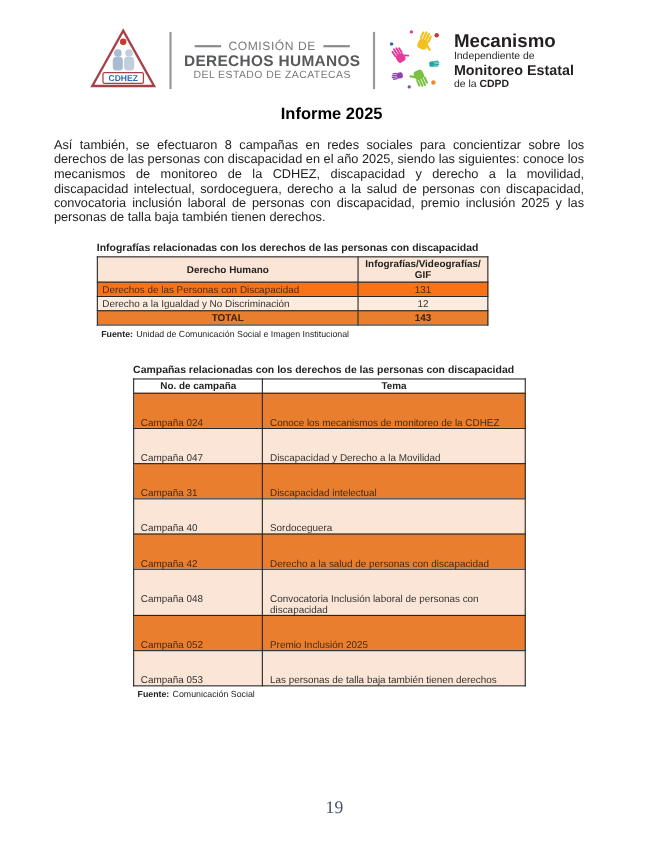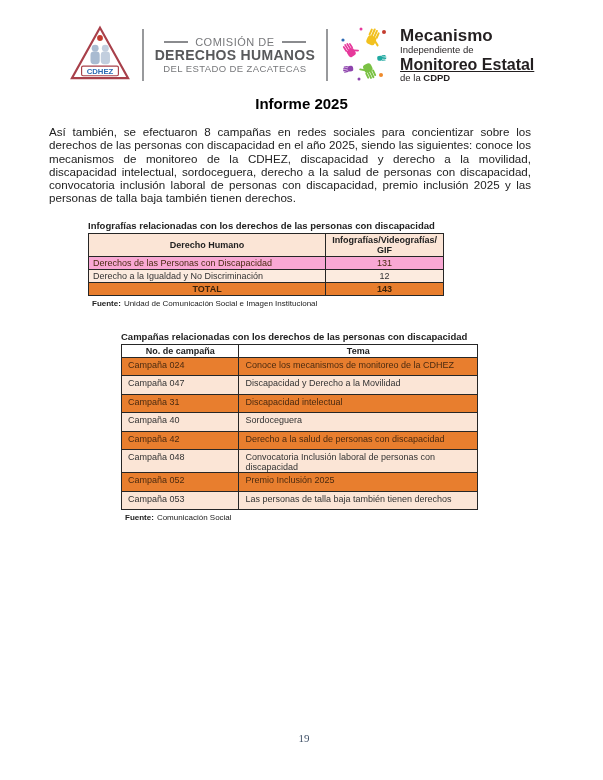--- a/index.html
+++ b/index.html
@@ -26,21 +26,21 @@
     display:flex; align-items:center; justify-content:center; gap:7px;
   }
   .cdhez-line1::before, .cdhez-line1::after {
     content:""; display:inline-block; width:24px; height:2px; background:#8a8b8e;
   }
   .cdhez-line2 { font-size:14px; font-weight:bold; color:#58595b; letter-spacing:.3px; }
   .cdhez-line3 { font-size:9.5px; letter-spacing:.4px; color:#77787b; }
   .mim-text { text-align:left; color:#231f20; line-height:1.12; }
   .mim-line1 { font-size:17px; font-weight:bold; }
   .mim-line2 { font-size:9.5px; }
-  .mim-line3 { font-size:16px; font-weight:bold;text-decoration:underline; }
+  .mim-line3 { font-size:13px; font-weight:bold; }
   .mim-line4 { font-size:9.5px; }
   .mim-line4 .b { font-weight:bold; }
 
   
   .doc-title { text-align:center; font-weight:bold; font-size:15px; margin-top:9px; color:#000; }
   .body-par {
     margin:13px 72px 0 49px;
     font-size:11.6px; line-height:13.3px;
     text-align:justify; color:#222;
   }
@@ -50,40 +50,40 @@
   .t-title { font-size:9.5px; font-weight:bold; color:#222; margin-bottom:2px; }
   .fuente  { font-size:8px; color:#222; margin-top:3px; margin-left:4px; }
   .fuente .b { font-weight:bold; margin-right:3px; }
 
   
   .t1-wrap { margin:15px 0 0 88px; width:356px; }
   .t1 { width:100%; font-size:9px; table-layout:fixed; }
   .t1 th, .t1 td { border:1px solid #262626; padding:1px 4px; height:11px; }
   .t1 col.c1 { width:66.8%; } .t1 col.c2 { width:33.2%; }
   .t1 thead th { background:#fbe5d6; font-weight:bold; color:#222; }
-  .t1 .row-orange td { background:#f9a8d4; color:#4a2a10; }
+  .t1 .row-orange td { background:#f97316; color:#4a2a10; }
   .t1 .row-light  td { background:#fcebdf; color:#333; }
   .t1 td.num { text-align:center; }
   .t1 .row-total td { background:#e87e2e; color:#3d2208; font-weight:bold; text-align:center; }
 
   
   .t2-wrap { margin:23px 0 0 121px; width:357px; }
   .t2 { width:100%; font-size:9px; table-layout:fixed; }
   .t2 col.c1 { width:33%; } .t2 col.c2 { width:67%; }
   .t2 th { border:1px solid #262626; background:#ffffff; font-weight:bold;
            text-align:center; color:#222; padding:1px 4px; height:12px; }
-  .t2 td { border:1px solid #262626; padding:2px 6px 0; height:18.5px; vertical-align:top; }
+  .t2 td { border:1px solid #262626; padding:21px 6px 0; height:18.5px; vertical-align:top; }
   .t2 tbody tr:nth-child(odd)  td { background:#e87e2e; color:#4a2a10; }
   .t2 tbody tr:nth-child(even) td { background:#fbe5d6; color:#333; }
 
   
   .page-num {
     position:absolute; left:5px; right:0; bottom:36px;
     text-align:center; font-family:"Liberation Serif", serif;
-    font-size:11px; color:#44546a;
+    font-size:16px; color:#44546a;
   }
 </style>
 </head>
 <body>
 
 <div class="page">
 
   <div class="logo-band">
 
     <span>

